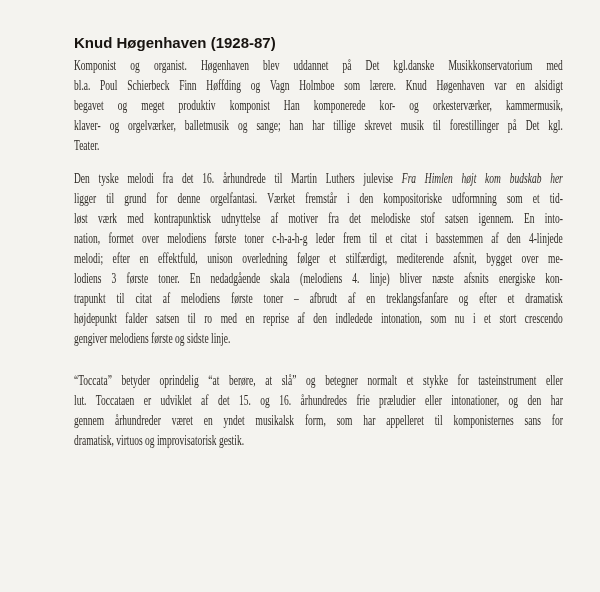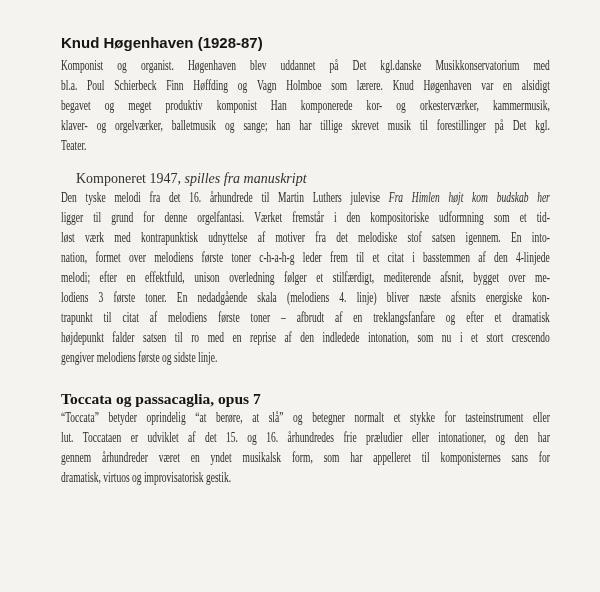--- a/index.html
+++ b/index.html
@@ -15,21 +15,21 @@
   }
   .page {
     position: relative;
     width: 600px;
     height: 592px;
     background: #f4f3ef;
     color: #2e2a25;
   }
   .content {
     position: absolute;
-    left: 61px;
+    left: 74px;
     top: 34px;
     width: 489px;
   }
   .heading {
     font-weight: bold;
     color: #181410;
     margin: 0;
   }
   .heading.sans {
     font-family: "Liberation Sans", "DejaVu Sans", sans-serif;
@@ -141,21 +141,20 @@
               <span>forestillinger</span>
               <span>på</span>
               <span>Det</span>
               <span>kgl.</span>
             </div>
             <div class="line last"><span>Teater.</span></div>
           </div>
         </div>
       </div>
       <div class="section section-orgelfantasi">
-        <div class="subtitle"><span>Komponeret 1947, </span><span class="it">spilles fra manuskript</span></div>
         <div class="para">
           <div class="para-inner">
             <div class="line">
               <span>Den</span>
               <span>tyske</span>
               <span>melodi</span>
               <span>fra</span>
               <span>det</span>
               <span>16.</span>
               <span>århundrede</span>
@@ -292,21 +291,20 @@
               <span>i</span>
               <span>et</span>
               <span>stort</span>
               <span>crescendo</span>
             </div>
             <div class="line last"><span>gengiver melodiens første og sidste linje.</span></div>
           </div>
         </div>
       </div>
       <div class="section section-toccata">
-        <div class="heading serif">Toccata og passacaglia, opus 7</div>
         <div class="para">
           <div class="para-inner">
             <div class="line">
               <span>“Toccata”</span>
               <span>betyder</span>
               <span>oprindelig</span>
               <span>“at</span>
               <span>berøre,</span>
               <span>at</span>
               <span>slå”</span>

